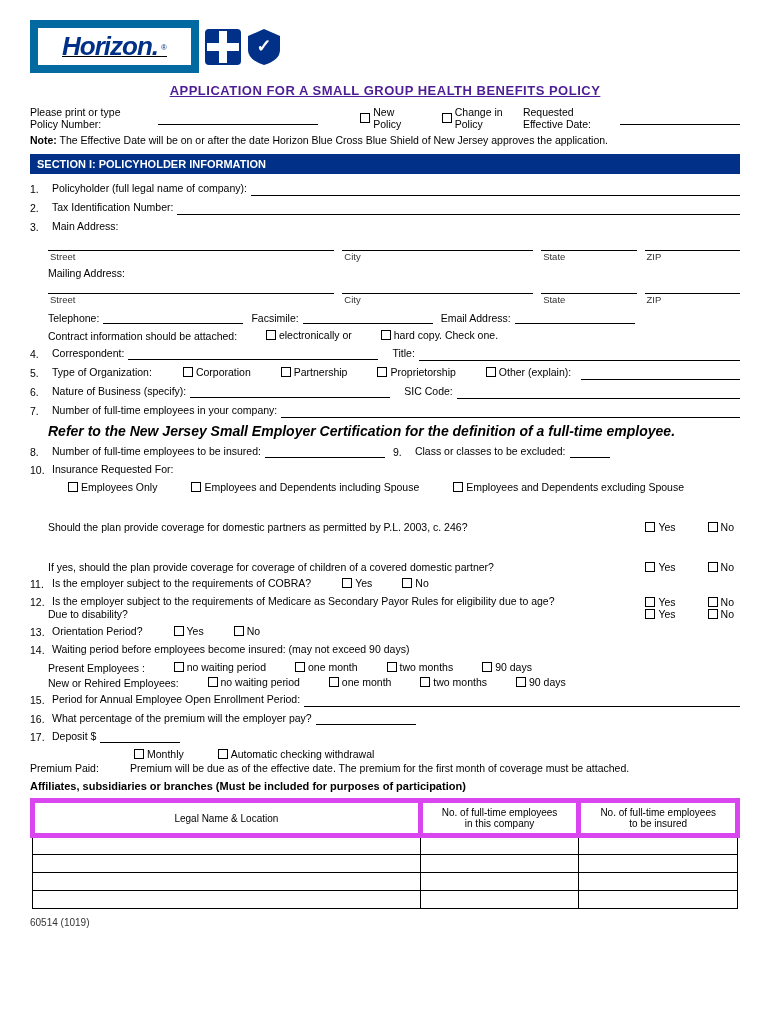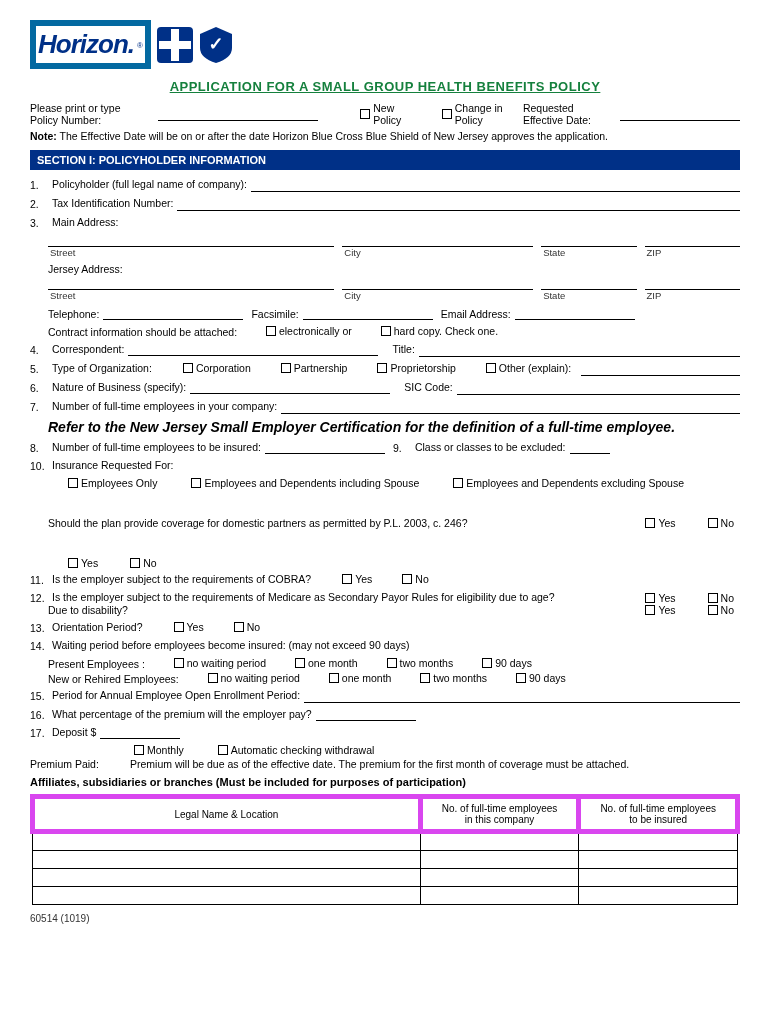--- a/index.html
+++ b/index.html
@@ -14,21 +14,21 @@
     }
     .header-logo {
       display: flex;
       align-items: center;
       margin-bottom: 10px;
     }
     .page-title {
       text-align: center;
       font-size: 13px;
       font-weight: bold;
-      color: #15803d;
+      color: #4c1d95;
       margin-bottom: 8px;
       text-decoration: underline;
       letter-spacing: 0.5px;
     }
     .policy-line {
       display: flex;
       align-items: center;
       gap: 8px;
       margin-bottom: 4px;
       font-size: 10.5px;
@@ -218,21 +218,21 @@
       margin-left: 18px;
       font-size: 14px;
       margin-bottom: 5px;
     }
   </style>
 </head>
 <body>
 
 <div class="header-logo">
   <div style="display:flex; align-items:center; gap:6px;">
-    <div style="border:6px solid #0369a1; padding:3px 2px; display:inline-block;">
+    <div style="border:8px solid #0369a1; padding:3px 24px; display:inline-block;text-decoration:underline;">
       <span style="font-size:26px; font-weight:bold; color:#003087; font-style:italic; letter-spacing:-1px;">Horizon.</span>
       <span style="color:#003087; font-size:8px; vertical-align:super;">®</span>
     </div>
 
     <svg width="36" height="36" viewBox="0 0 36 36">
       <rect x="0" y="0" width="36" height="36" rx="4" fill="#003087"></rect>
       <rect x="14" y="2" width="8" height="32" fill="white"></rect>
       <rect x="2" y="14" width="32" height="8" fill="white"></rect>
     </svg>
 
@@ -301,21 +301,21 @@
       <div class="field-sublabel">State</div>
     </div>
     <div class="address-field zip-field">
       <div class="field-line" style="width:100%;">&nbsp;</div>
       <div class="field-sublabel">ZIP</div>
     </div>
   </div>
 </div>
 
 <div class="address-block" style="margin-top:4px;">
-  <div style="font-size:10.5px; margin-bottom:2px;">Jersey Address:</div>
+  <div style="font-size:10.5px; margin-bottom:2px;">Mailing Address:</div>
   <div class="address-row">
     <div class="address-field street-field">
       <div class="field-line" style="width:100%;">&nbsp;</div>
       <div class="field-sublabel">Street</div>
     </div>
     <div class="address-field city-field">
       <div class="field-line" style="width:100%;">&nbsp;</div>
       <div class="field-sublabel">City</div>
     </div>
     <div class="address-field state-field">
@@ -449,20 +449,21 @@
         <span class="checkbox-box"></span>
         <span>Yes</span>
       </span>
       <span class="checkbox-item">
         <span class="checkbox-box"></span>
         <span>No</span>
       </span>
     </div>
   </div>
   <div class="coverage-q-row">
+    <span>If yes, should the plan provide coverage for coverage of children of a covered domestic partner?</span>
     <div class="yes-no-group">
       <span class="checkbox-item">
         <span class="checkbox-box"></span>
         <span>Yes</span>
       </span>
       <span class="checkbox-item">
         <span class="checkbox-box"></span>
         <span>No</span>
       </span>
     </div>

